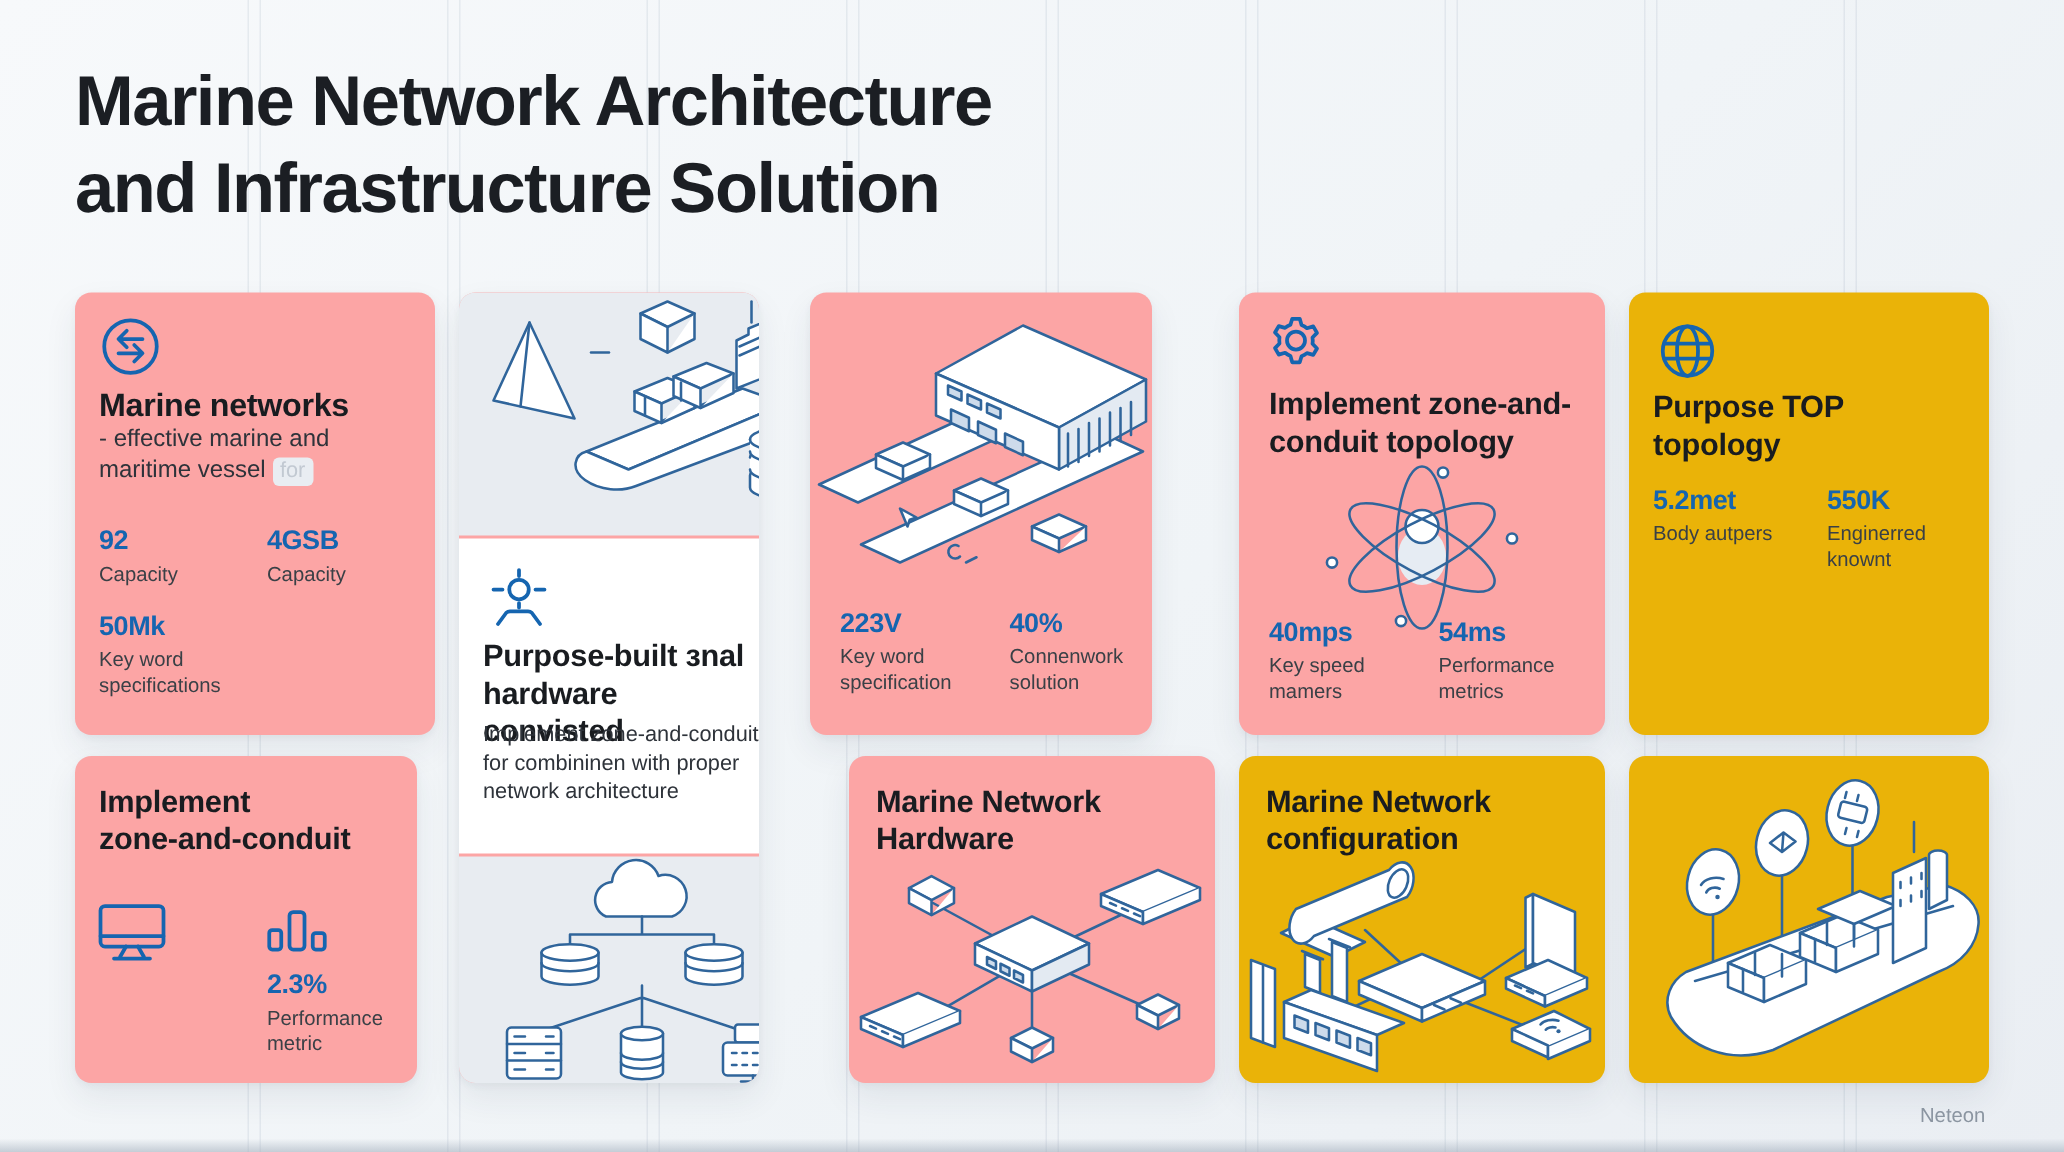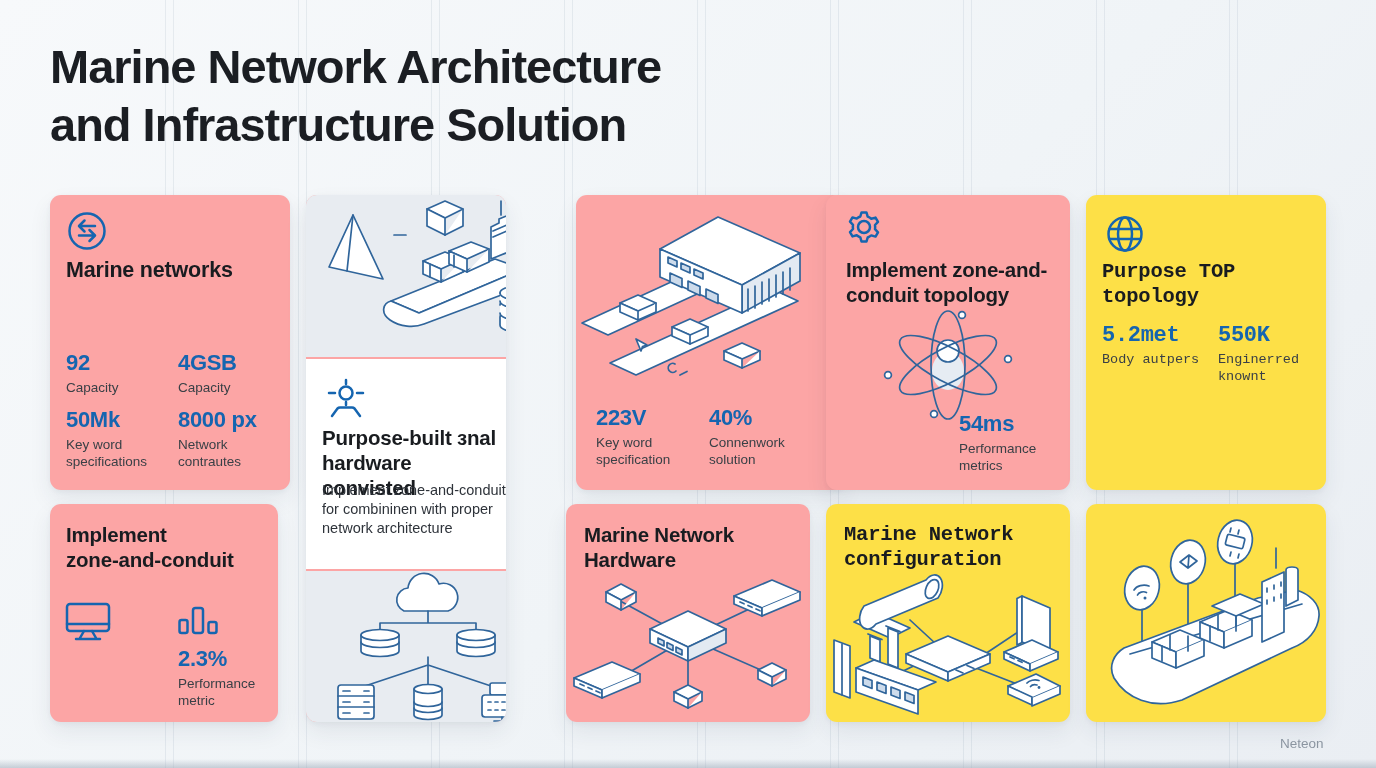--- a/index.html
+++ b/index.html
@@ -12,30 +12,30 @@
   .gl{position:absolute;top:0;bottom:0;width:7px;
       border-left:1px solid rgba(130,150,170,.14);
       border-right:1px solid rgba(130,150,170,.14);}
   .slide-title{
     position:absolute;left:50px;top:38px;
     font-size:47px;font-weight:700;line-height:1.24;letter-spacing:-1px;
     color:#1b1e23;white-space:pre-line;
   }
   .card{position:absolute;background:#fca5a5;border-radius:11px;
         box-shadow:0 10px 22px rgba(40,55,80,.08),0 2px 5px rgba(40,55,80,.05);}
-  .card.gray{background:#fde047;font-family:Liberation Mono, monospace;}
+  .card.gray{background:#eab308;}
   .sec{position:absolute;left:0;right:0;}
   .h{font-size:20.5px;font-weight:700;line-height:1.22;letter-spacing:-.2px;
      color:#191c20;white-space:pre-line;position:absolute;}
   .sub{font-size:16px;line-height:1.3;color:#2e333a;white-space:pre-line;position:absolute;}
   .ghost{display:inline-block;background:#e9edf2;color:#c2c9d2;border-radius:4px;
          padding:0 5px;font-size:14.5px;}
   .body-txt{font-size:14.5px;line-height:1.32;color:#2e333a;white-space:pre-line;position:absolute;}
   .st{position:absolute;width:110px;}
-  .st .v{font-size:22px;font-weight:700;color:#1565b0;letter-spacing:-.3px;}
+  .st .v{font-size:18px;font-weight:700;color:#1565b0;letter-spacing:-.3px;}
   .st .l{font-size:13.5px;line-height:1.26;color:#3a4046;margin-top:3px;}
   .icon{position:absolute;}
   .brand{position:absolute;left:1280px;top:736px;font-size:13.5px;color:#8b95a1;}
   .bottom-edge{position:absolute;left:0;right:0;bottom:0;height:9px;
     background:linear-gradient(to bottom,rgba(170,182,195,0),rgba(160,172,186,.55));}
   
   .ln{fill:none;stroke:#30659b;stroke-width:1.7;stroke-linecap:round;stroke-linejoin:round;}
   .fw{fill:#ffffff;}
   .fg{fill:#e3eaf2;}
   .fb{fill:#cddbeb;}
@@ -61,35 +61,33 @@
 <div class="slide-title">Marine Network Architecture
 and Infrastructure Solution</div>
 
 <div class="card" style="left:50px;top:195px;width:240px;height:295px">
   <svg class="icon" style="left:14px;top:13px" width="46" height="46" viewBox="0 0 46 46">
     <circle cx="23" cy="23" r="17.5" class="ict" stroke-width="2.3"></circle>
     <path class="ict" d="M31 18 H15.5 M20.5 12.5 L15 18 L20.5 23.5"></path>
     <path class="ict" d="M15 27.5 H30.5 M25.5 22 L31 27.5 L25.5 33"></path>
   </svg>
   <div class="h" style="left:16px;top:62px;font-size:21.5px">Marine networks</div>
+  <div class="sub" style="left:16px;top:88px;width:212px"><span>- effective marine and
+maritime vessel</span> <span class="ghost">for</span></div>
   <div class="st" style="left:16px;top:155px">
     <div class="v">92</div>
     <div class="l">Capacity</div>
   </div>
   <div class="st" style="left:128px;top:155px">
     <div class="v">4GSB</div>
     <div class="l">Capacity</div>
   </div>
   <div class="st" style="left:16px;top:212px">
     <div class="v">50Mk</div>
     <div class="l">Key word specifications</div>
-  </div>
-  <div class="st" style="left:128px;top:212px">
-    <div class="v">8000 px</div>
-    <div class="l">Network contrautes</div>
   </div>
 </div>
 
 <div class="card" style="left:306px;top:195px;width:200px;height:527px;overflow:hidden">
   <div class="sec" style="top:0;height:162px;background:#e8ecf1">
     <svg style="left:2px;top:2px" width="240" height="158" viewBox="0 0 240 158">
       <path class="ln fw" d="M45 18 L75 82 L21 70 Z"></path>
         <path class="ln" d="M45 18 L39 74"></path>
       <path class="ln" d="M86 38 h12"></path>
       <path class="ln fw" d="M119 12 L137 4 L155 12 L137 21 Z"></path>
@@ -153,21 +151,21 @@
       </g>
       <g>
         <rect class="ln fw" x="182" y="112" width="24" height="12" rx="2"></rect>
         <rect class="ln fw" x="174" y="124" width="40" height="22" rx="3"></rect>
         <path class="ln" d="M180 131 h3 M187 131 h3 M194 131 h3 M201 131 h3 M180 139 h3 M187 139 h3 M194 139 h3 M201 139 h3 M194 146 v4 M186 150 h16"></path>
       </g>
     </svg>
   </div>
 </div>
 
-<div class="card" style="left:576px;top:195px;width:268px;height:295px">
+<div class="card" style="left:540px;top:195px;width:228px;height:295px">
   <svg style="left:0;top:6px" width="244" height="198" viewBox="0 0 244 198">
     <path class="ln fw" d="M6 122 L132 64 L158 76 L32 134 Z"></path>
     <path class="ln fw" d="M34 162 L196 88 L222 100 L60 174 Z"></path>
     <path class="ln fw" d="M142 16 L224 52 L166 84 L84 48 Z"></path>
     <path class="ln fg" d="M224 52 V80 L166 112 V84 Z"></path>
     <path class="ln fw" d="M84 48 V76 L166 112 V84 Z"></path>
     <path class="ln" d="M172 88 v22 M179 85 v22 M186 81 v22 M193 78 v22 M200 74 v22 M207 71 v22 M214 67 v22"></path>
     <path class="ln fb" d="M92 56 l9 4 v6 l-9 -4 Z M105 62 l9 4 v6 l-9 -4 Z M118 68 l9 4 v6 l-9 -4 Z"></path>
     <path class="ln fb" d="M94 72 l12 5.5 v9 l-12 -5.5 Z M112 80 l12 5.5 v9 l-12 -5.5 Z M130 88 l12 5.5 v9 l-12 -5.5 Z"></path>
     <g>
@@ -209,20 +207,24 @@
     <ellipse class="nf" cx="78" cy="58" rx="16" ry="19"></ellipse>
     <circle class="ln fw" cx="78" cy="38" r="11"></circle>
     <ellipse class="ln" cx="78" cy="52" rx="54" ry="17" transform="rotate(-28 78 52)"></ellipse>
     <ellipse class="ln" cx="78" cy="52" rx="54" ry="17" transform="rotate(28 78 52)"></ellipse>
     <ellipse class="ln" cx="78" cy="52" rx="54" ry="17" transform="rotate(90 78 52)"></ellipse>
     <circle class="ln fw" cx="18" cy="62" r="3.4"></circle>
       <circle class="ln fw" cx="138" cy="46" r="3.4"></circle>
     <circle class="ln fw" cx="92" cy="2" r="3.4"></circle>
       <circle class="ln fw" cx="64" cy="101" r="3.4"></circle>
   </svg>
+  <div class="st" style="left:20px;top:216px">
+    <div class="v">40mps</div>
+    <div class="l">Key speed mamers</div>
+  </div>
   <div class="st" style="left:133px;top:216px">
     <div class="v">54ms</div>
     <div class="l">Performance metrics</div>
   </div>
 </div>
 
 <div class="card gray" style="left:1086px;top:195px;width:240px;height:295px">
   <svg class="icon" style="left:16px;top:16px" width="46" height="46" viewBox="0 0 46 46">
     <circle cx="23" cy="23" r="16.5" class="ict" stroke-width="2.5"></circle>
     <ellipse cx="23" cy="23" rx="7" ry="16.5" class="ict" stroke-width="2.5"></ellipse>

